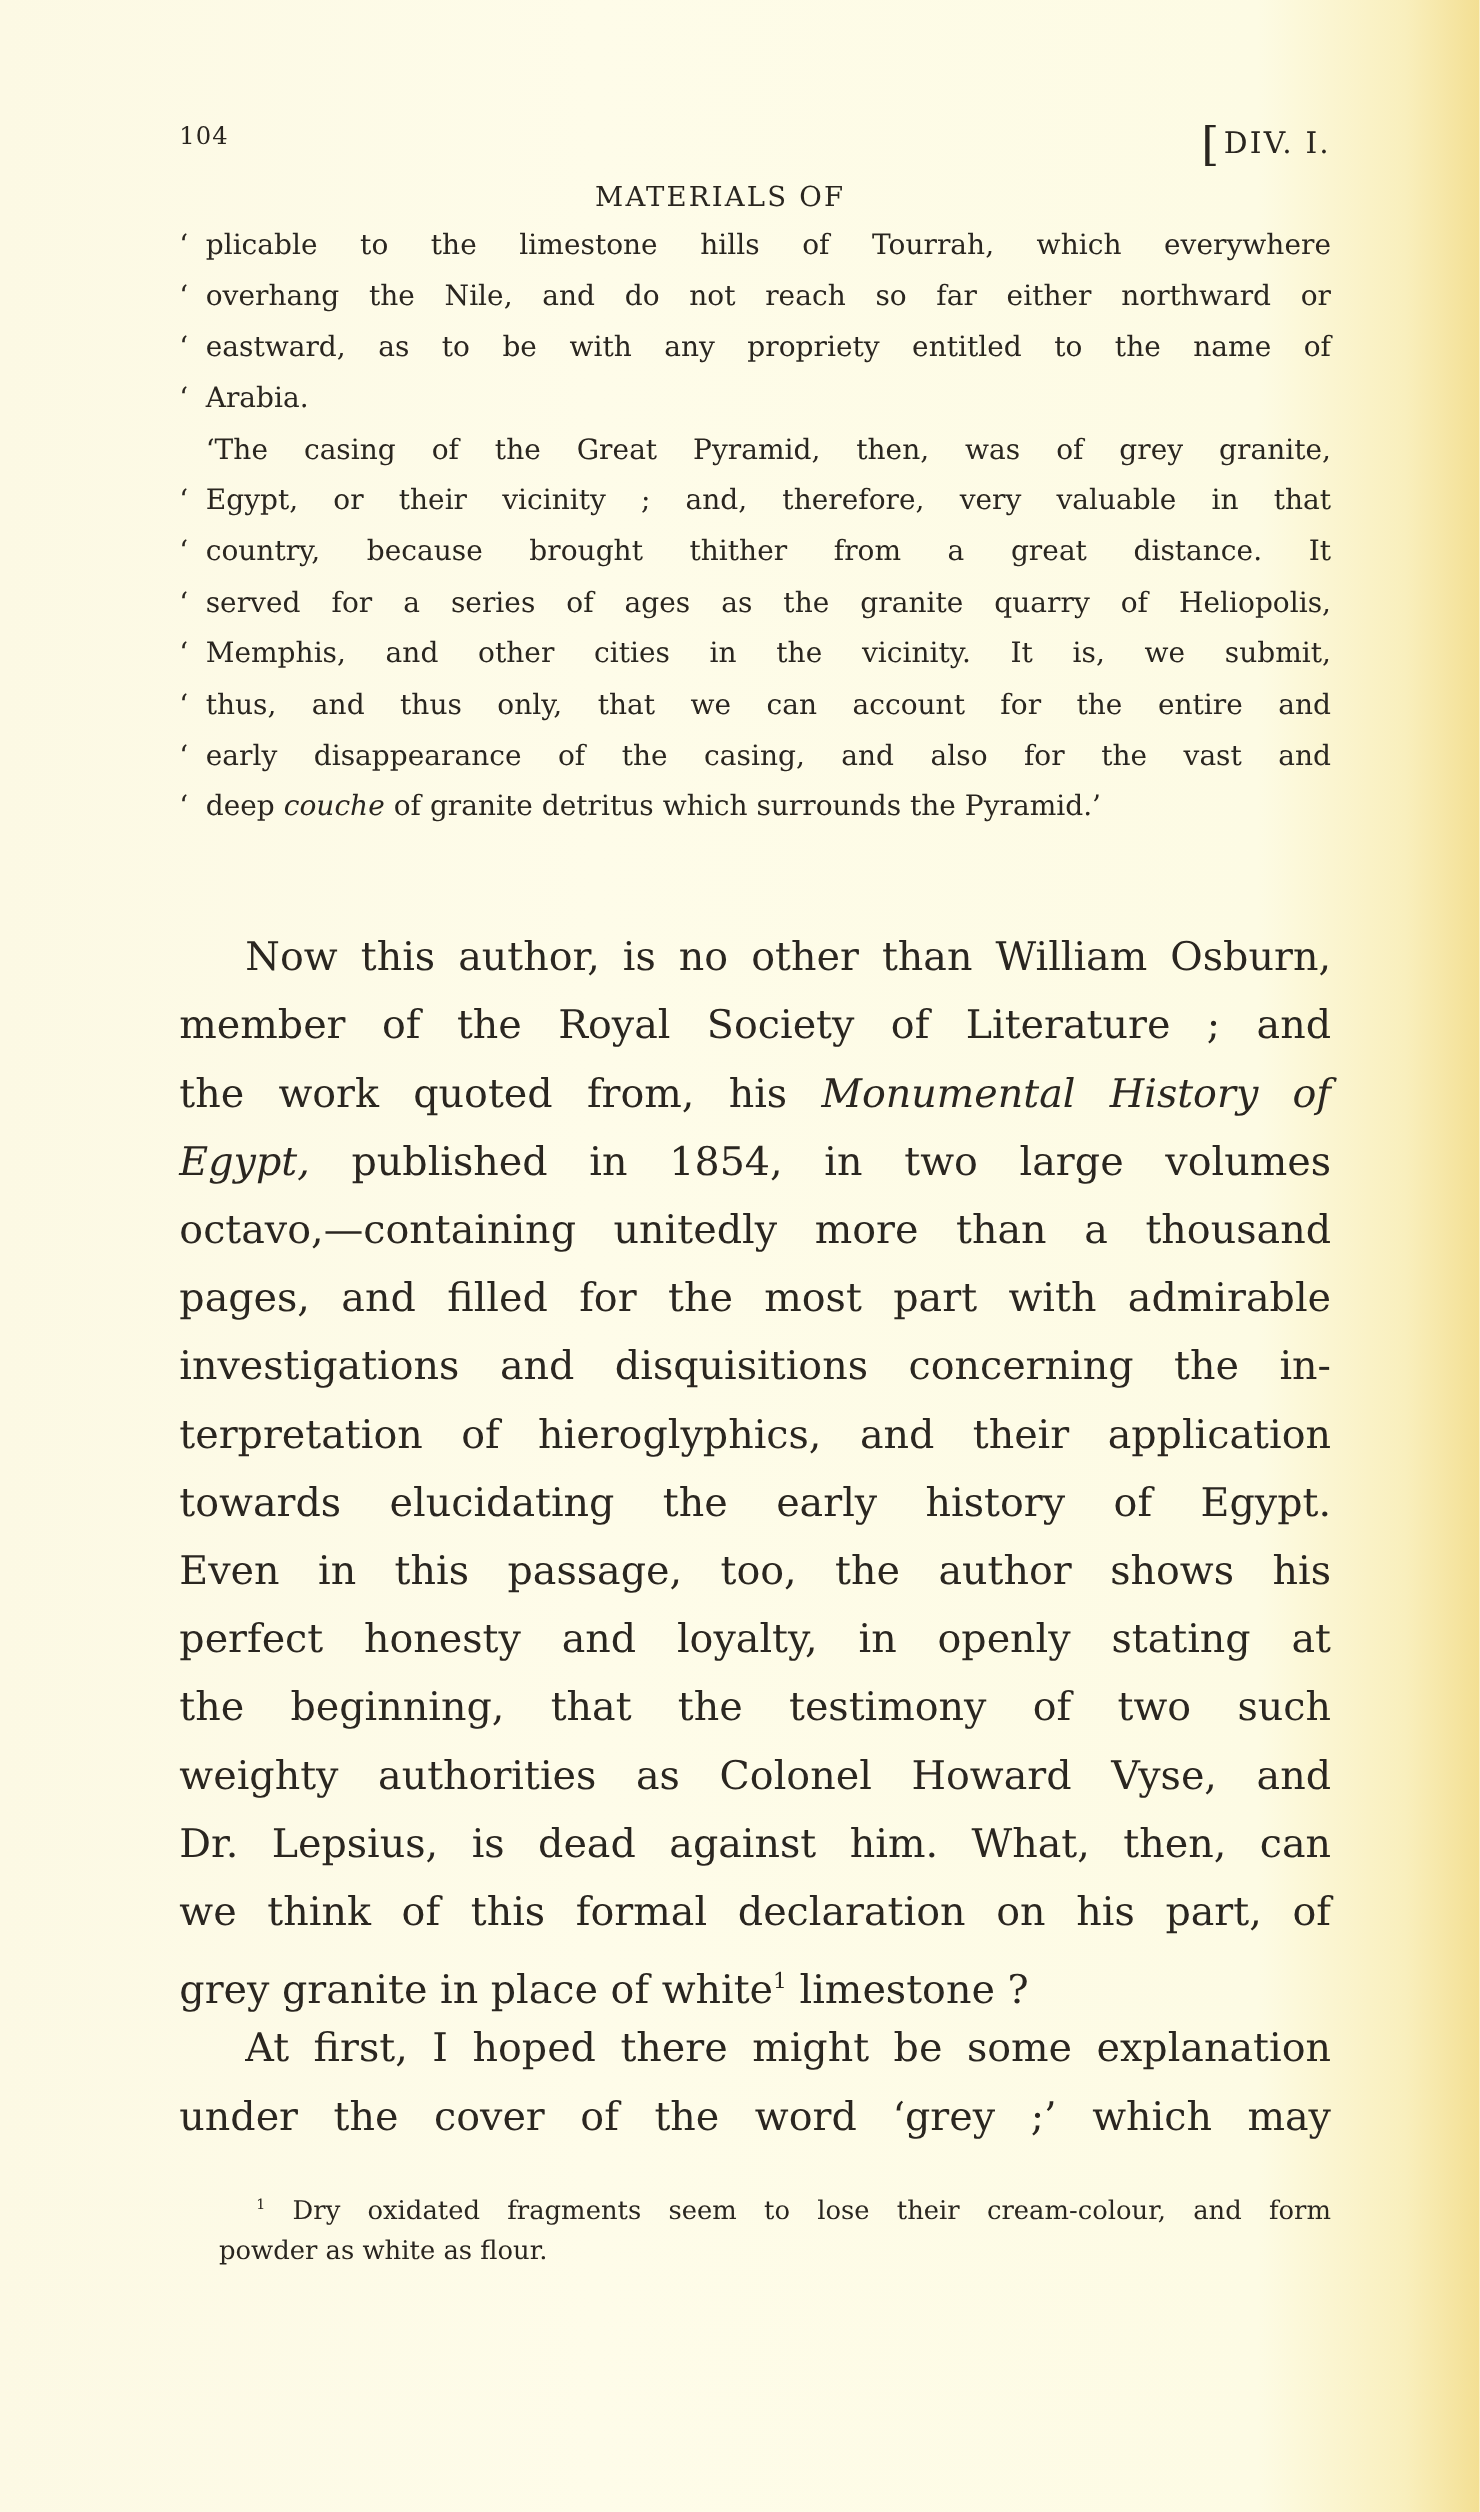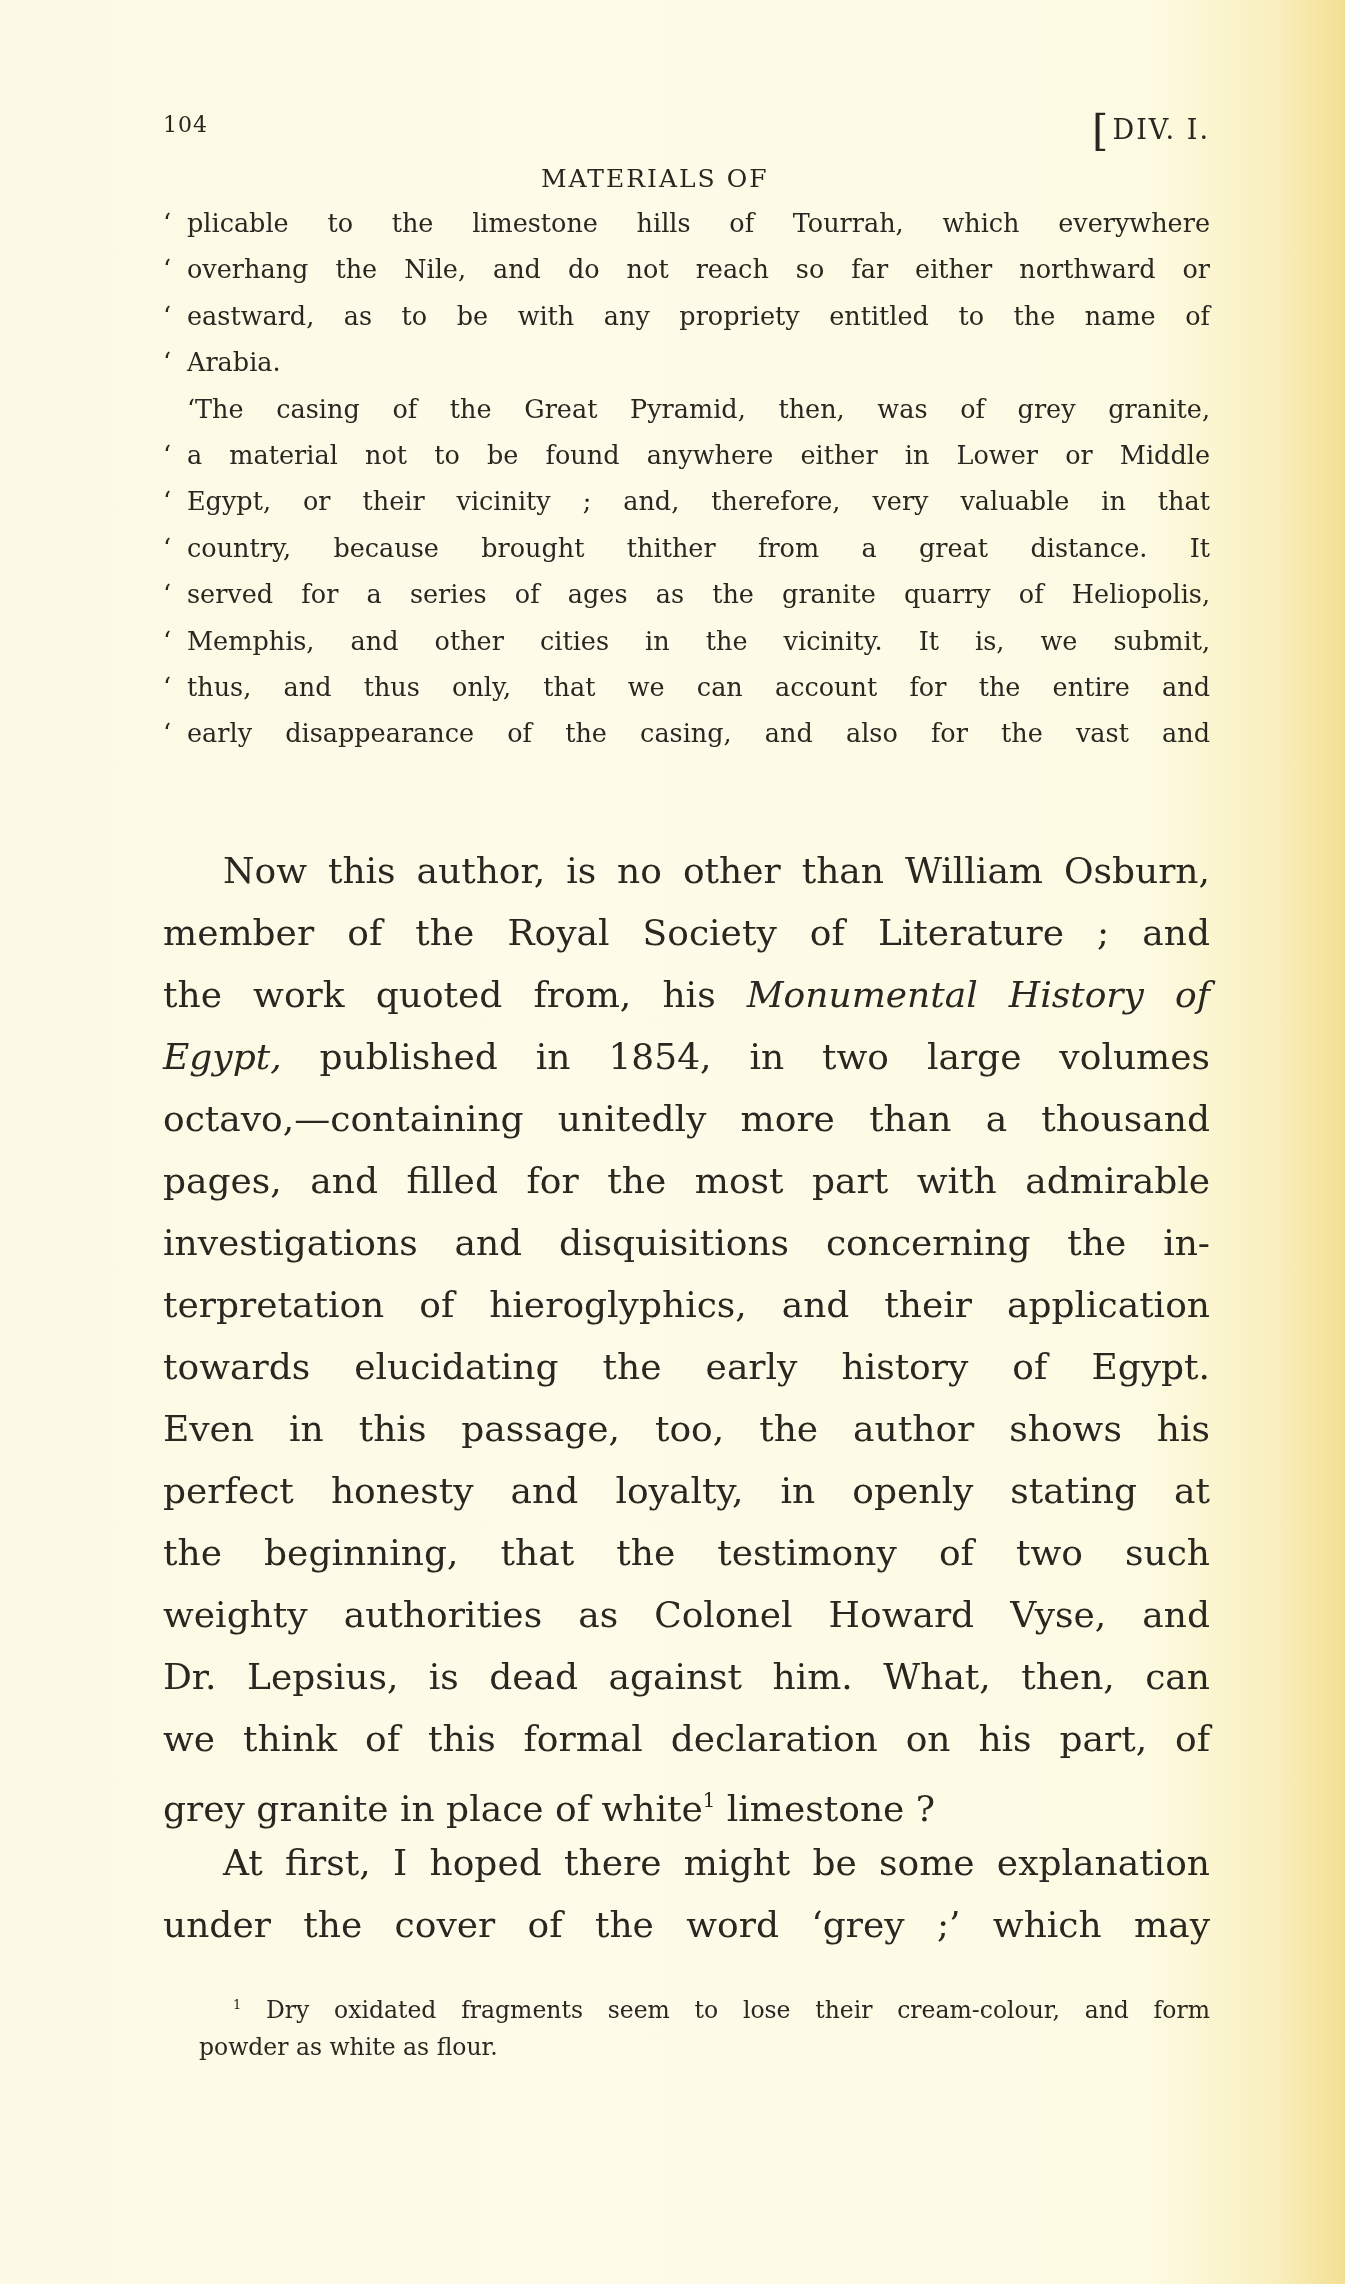--- a/index.html
+++ b/index.html
@@ -48,27 +48,27 @@
     <span class="title">MATERIALS OF</span>
     <span class="division"><span class="bracket">[</span><span>DIV. I.</span></span>
   </div>
 
   <div class="quote">
     <span class="qline"><span class="mark">‘</span><span>plicable to the limestone hills of Tourrah, which everywhere</span></span>
     <span class="qline"><span class="mark">‘</span><span>overhang the Nile, and do not reach so far either northward or</span></span>
     <span class="qline"><span class="mark">‘</span><span>eastward, as to be with any propriety entitled to the name of</span></span>
     <span class="qline last"><span class="mark">‘</span><span>Arabia.</span></span>
     <span class="qline indent"><span>‘</span><span>The casing of the Great Pyramid, then, was of grey granite,</span></span>
-    <span class="qline"><span class="mark">‘</span><span>a material not to be found anywhere either in Lower or Middle</span></span>
     <span class="qline"><span class="mark">‘</span><span>Egypt, or their vicinity ; and, therefore, very valuable in that</span></span>
     <span class="qline"><span class="mark">‘</span><span>country, because brought thither from a great distance.  It</span></span>
     <span class="qline"><span class="mark">‘</span><span>served for a series of ages as the granite quarry of Heliopolis,</span></span>
     <span class="qline"><span class="mark">‘</span><span>Memphis, and other cities in the vicinity.  It is, we submit,</span></span>
     <span class="qline"><span class="mark">‘</span><span>thus, and thus only, that we can account for the entire and</span></span>
     <span class="qline"><span class="mark">‘</span><span>early disappearance of the casing, and also for the vast and</span></span>
+    <span class="qline last"><span class="mark">‘</span><span>deep </span><em>couche</em><span> of granite detritus which surrounds the Pyramid.’</span></span>
   </div>
 
   <div class="body">
     <span class="bline indent">Now this author, is no other than William Osburn,</span>
     <span class="bline">member of the Royal Society of Literature ; and</span>
     <span class="bline"><span>the work quoted from, his </span><em>Monumental History of</em></span>
     <span class="bline"><em>Egypt,</em><span> published in 1854, in two large volumes</span></span>
     <span class="bline">octavo,—containing unitedly more than a thousand</span>
     <span class="bline">pages, and filled for the most part with admirable</span>
     <span class="bline">investigations and disquisitions concerning the in-</span>

